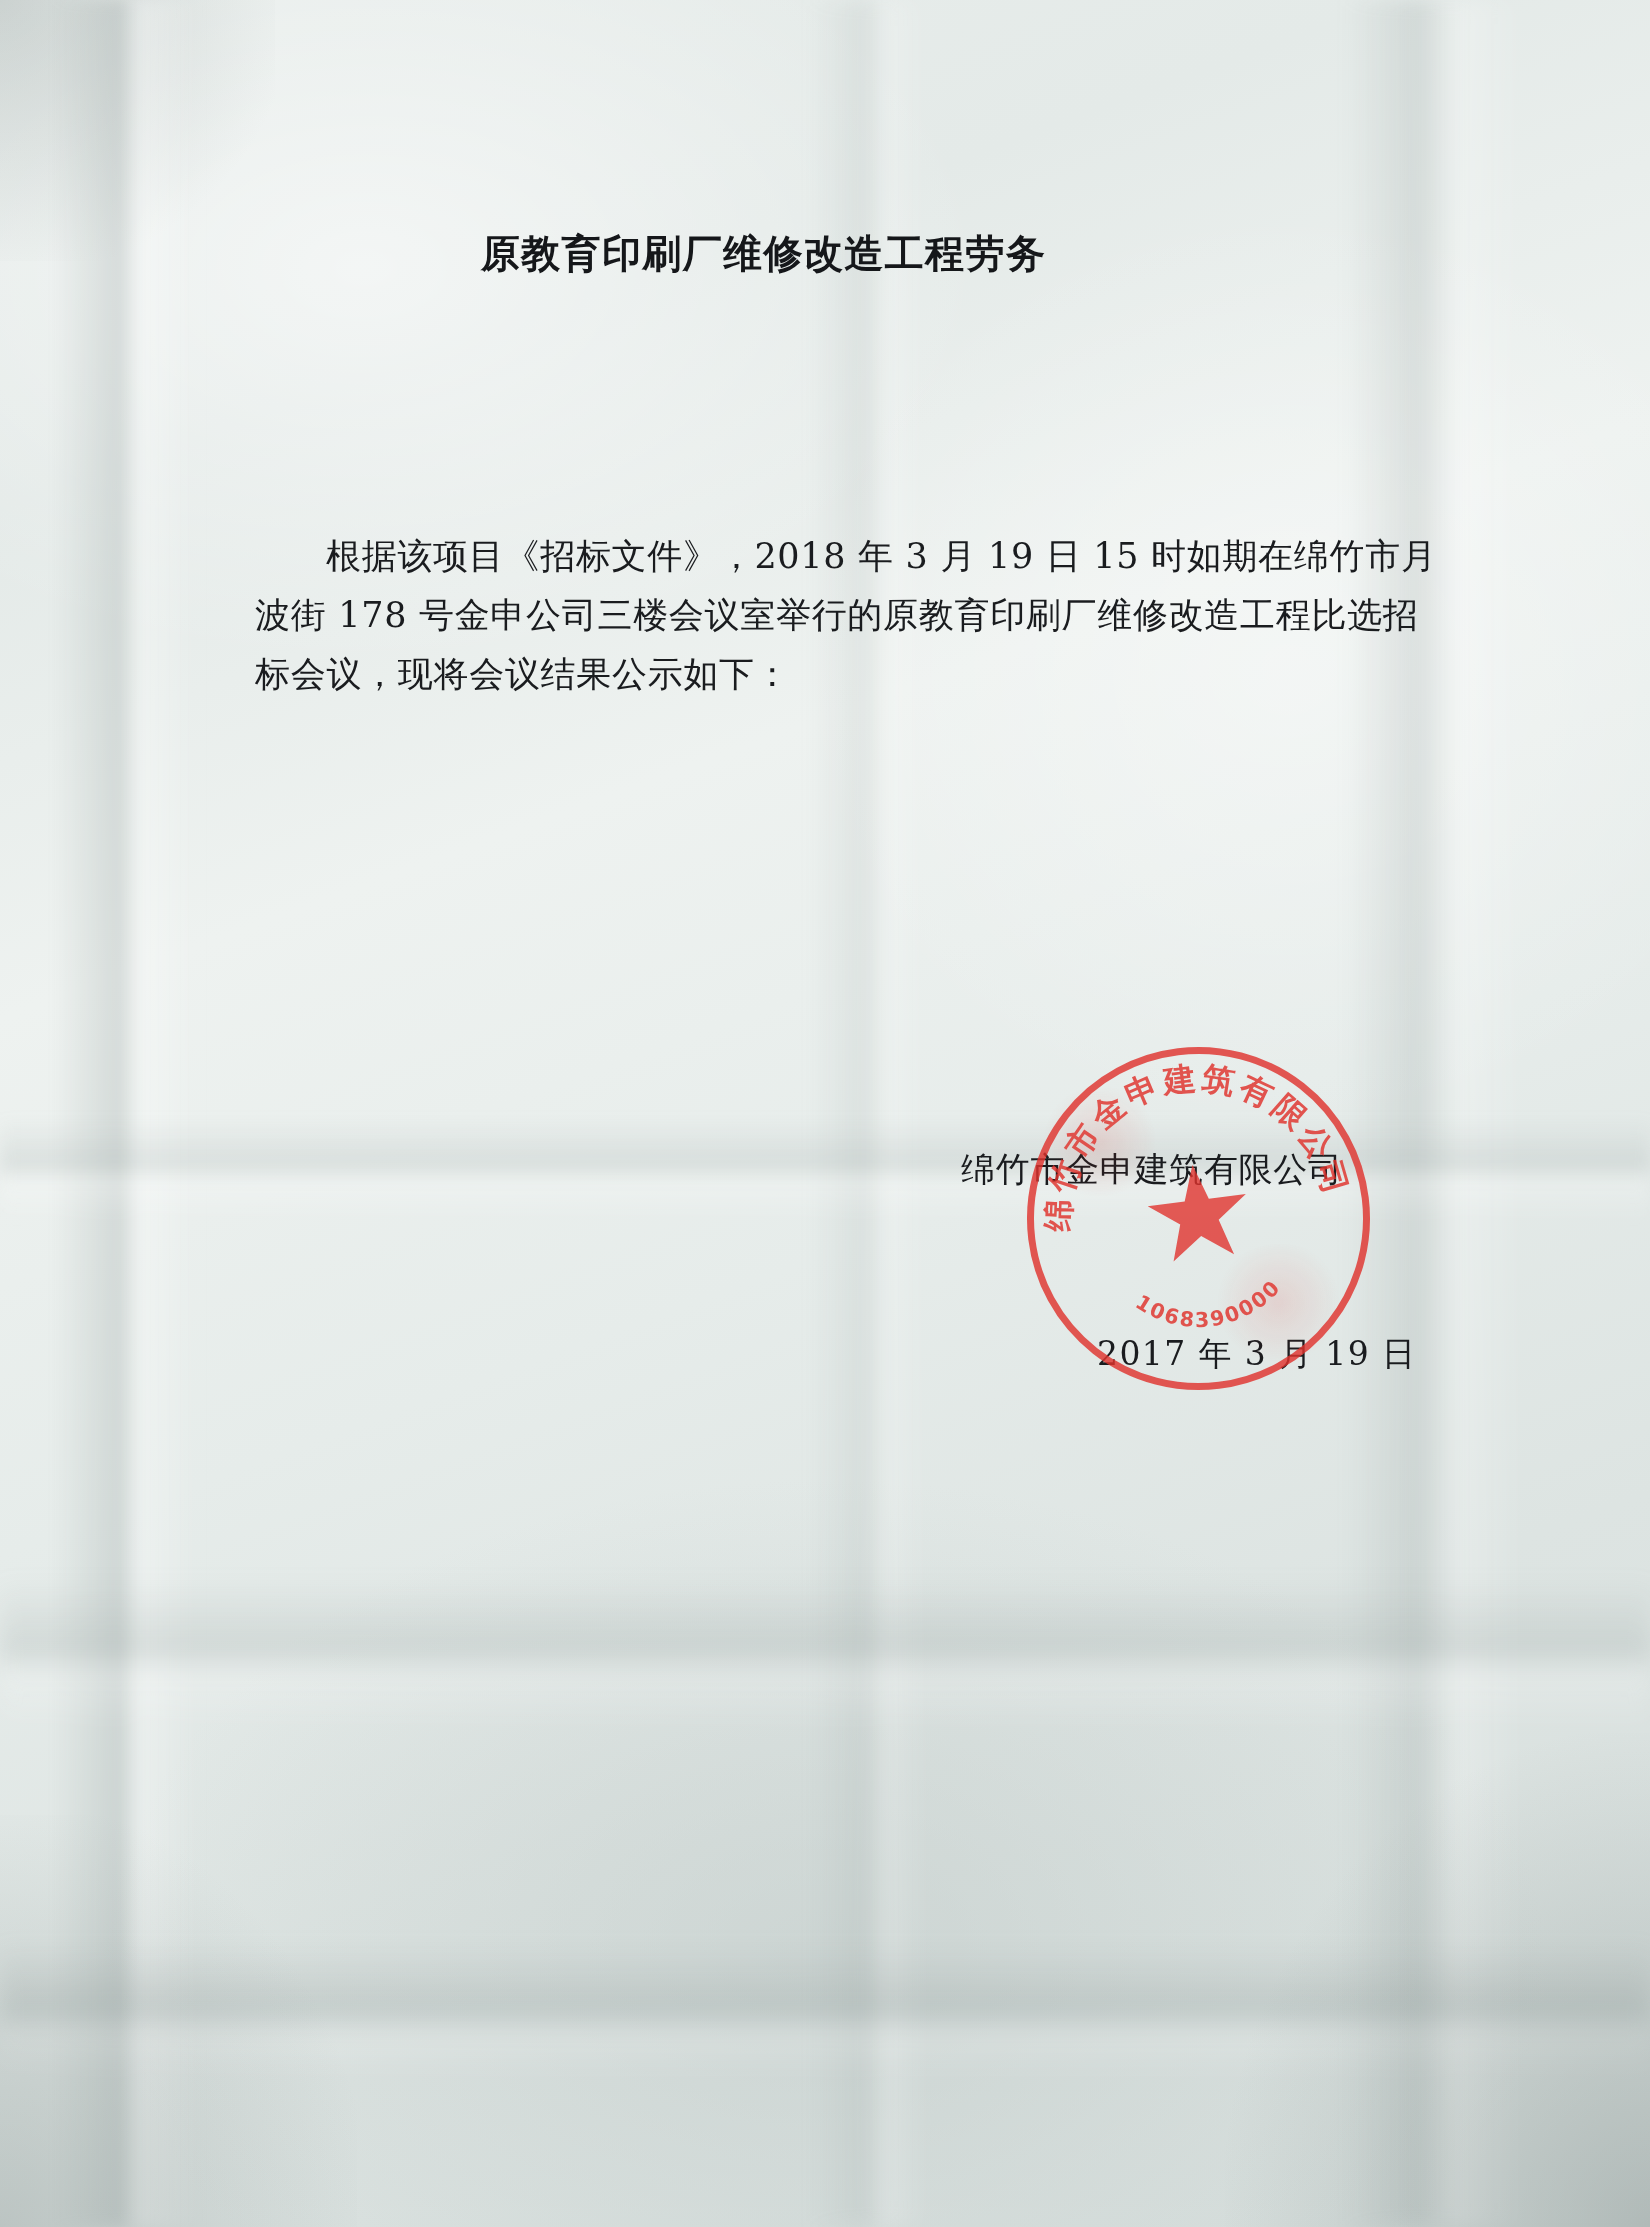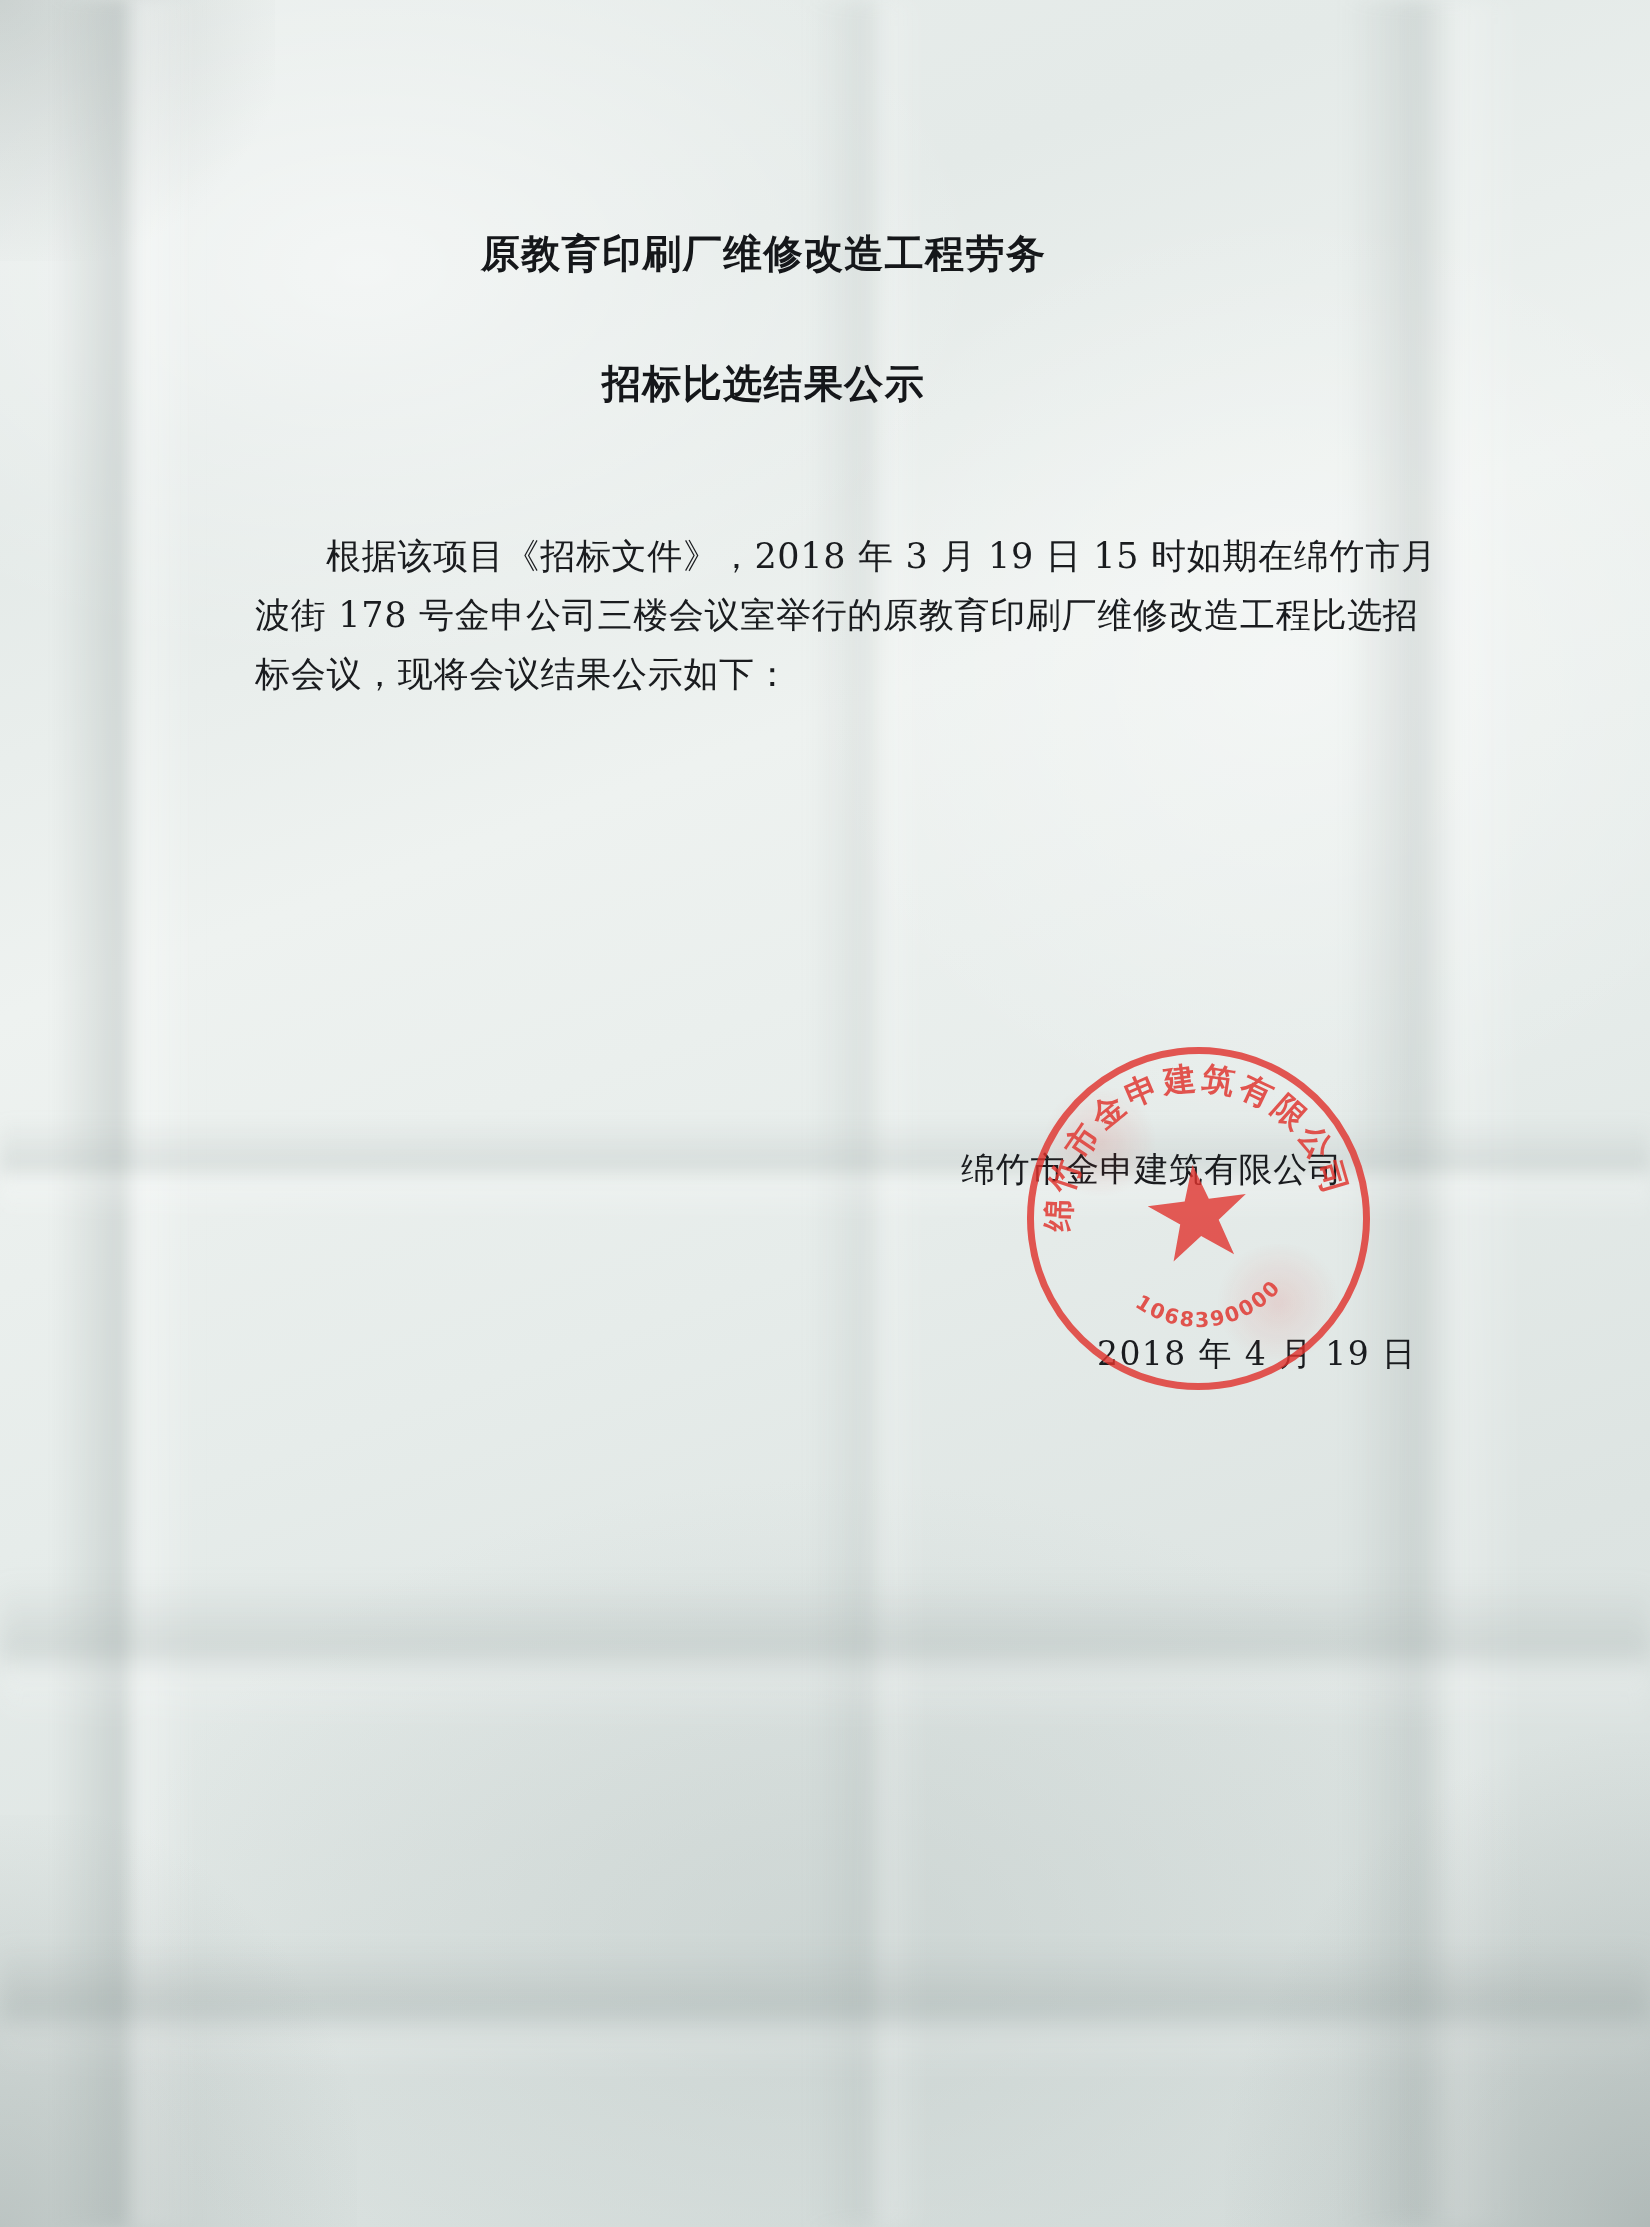--- a/index.html
+++ b/index.html
@@ -196,30 +196,29 @@
   <div class="crease h2"></div>
   <div class="crease h3"></div>
   <div class="crease corner-dark"></div>
   <div class="crease corner-dark2"></div>
 </div>
 
 <div id="doc-body">
 
   <div class="title-line" id="title-1">原教育印刷厂维修改造工程劳务</div>
 
-  <div class="title-line" id="title-2">招标比选结果公示</div>
 
   <div class="para" id="para-1">
     <span class="indent"></span><span>根据该项目《招标文件》，2018 年 3 月 19 日 15 时如期在绵竹市月波街 178 号金申公司三楼会议室举行的原教育印刷厂维修改造工程比选招标会议，现将会议结果公示如下：</span>
   </div>
 
 
   <div id="signature-block">绵竹市金申建筑有限公司</div>
 
-  <div id="sign-date">2018 年 4 月 19 日</div>
+  <div id="sign-date">2017 年 3 月 19 日</div>
 
   <div id="official-seal">
     <div class="ring"></div>
     <div class="star"></div>
     <svg id="seal-top-text" viewBox="0 0 500 500">
       <defs>
         <path id="arc-top" d="M 62 250 A 188 188 0 0 1 438 250"></path>
         <path id="arc-bottom" d="M 92 250 A 158 158 0 0 0 408 250"></path>
       </defs>
       <text font-size="47" letter-spacing="6">

